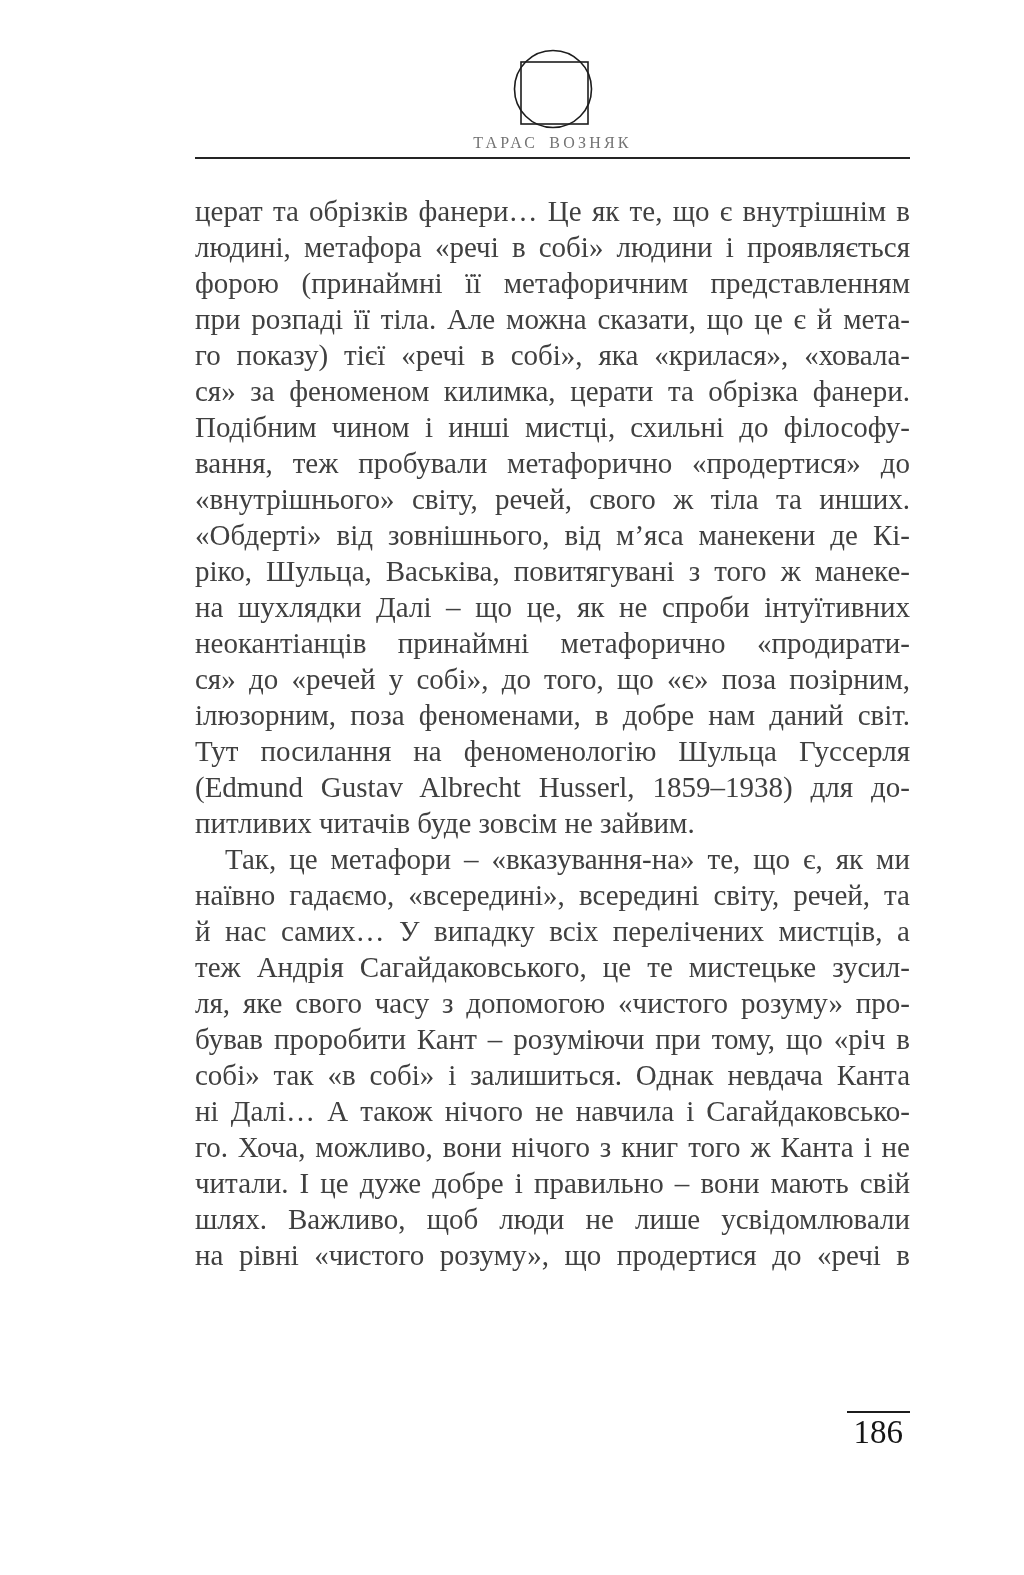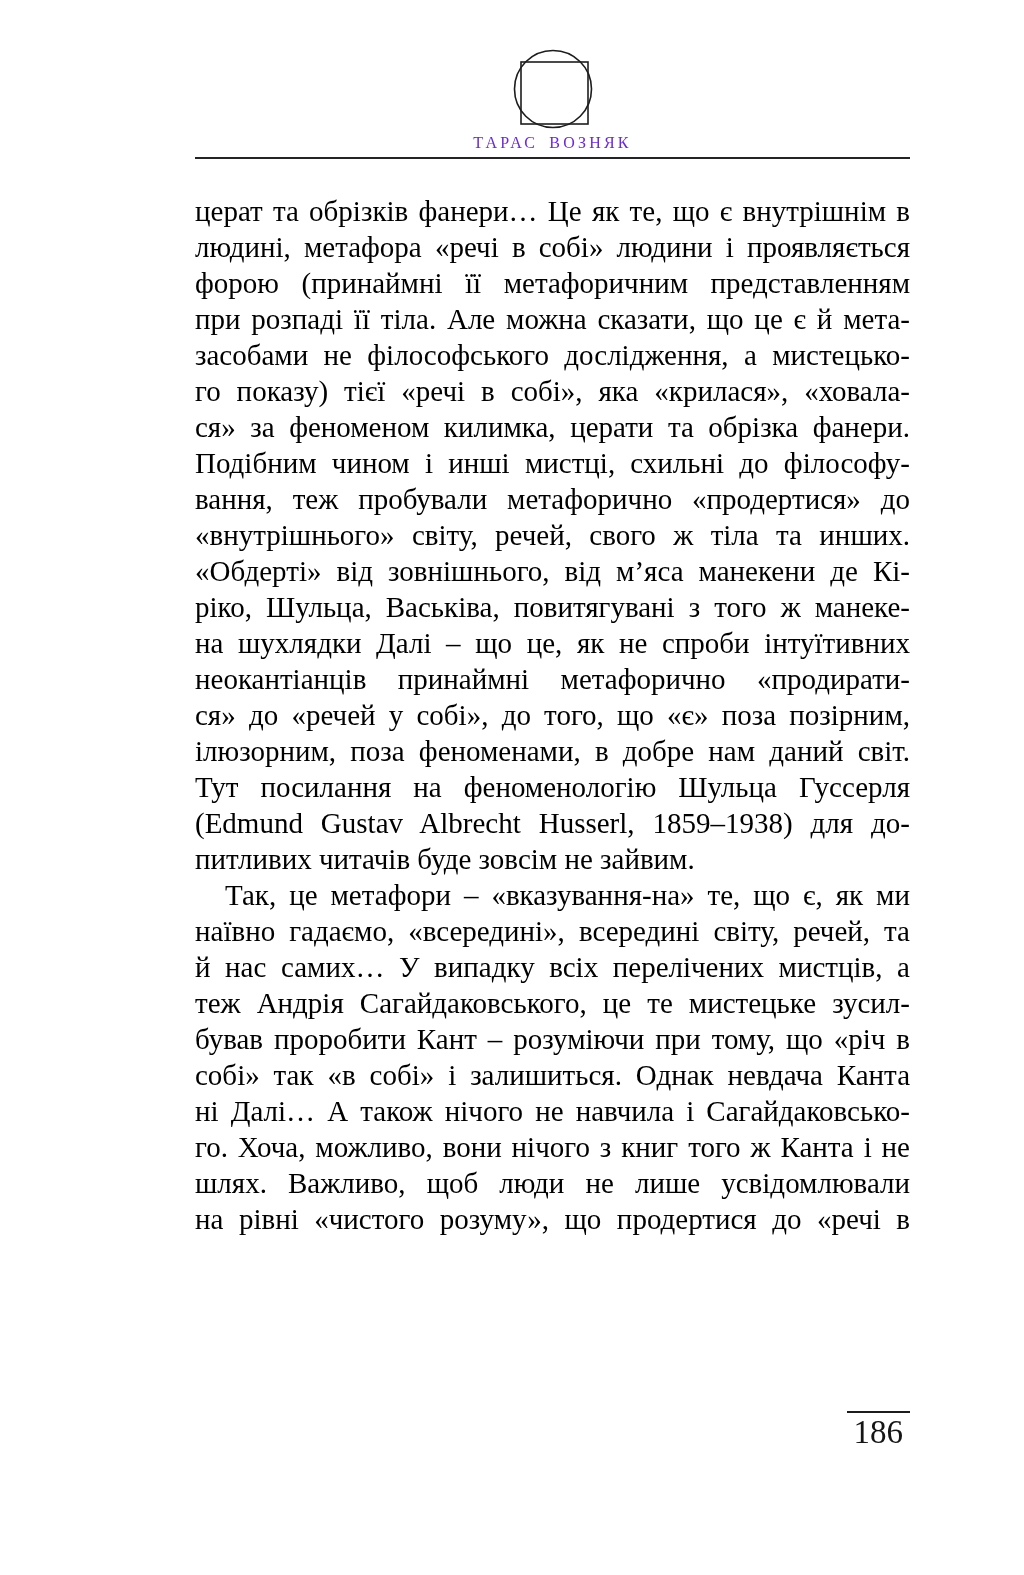--- a/index.html
+++ b/index.html
@@ -26,32 +26,32 @@
     top: 46px;
     text-align: center;
   }
   .logo-wrap svg { display: inline-block; }
   .author-line {
     top: 134px;
     text-align: center;
     font-size: 16px;
     letter-spacing: 3.2px;
     word-spacing: 4px;
-    color: #6d28d9;
+    color: #737373;
   }
   .header-rule {
     top: 157px;
     height: 0;
     border-top: 2px solid #242424;
   }
   .body-text {
     top: 193px;
     font-size: 29px;
     line-height: 36px;
-    color: #000000;
+    color: #404040;
   }
   .line {
     text-align: justify;
     text-align-last: justify;
     white-space: normal;
   }
   .line.end {
     text-align: right;
     text-align-last: left;
   }
@@ -87,21 +87,20 @@
 
   <div class="content-col header-rule"></div>
 
   <div class="content-col body-text">
 
     <div>
       <div class="line">церат та обрізків фанери… Це як те, що є внутрішнім в</div>
       <div class="line">людині, метафора «речі в собі» людини і проявляється</div>
       <div class="line">форою (принаймні її метафоричним представленням</div>
       <div class="line">при розпаді її тіла. Але можна сказати, що це є й мета-</div>
-      <div class="line">засобами не філософського дослідження, а мистецько-</div>
       <div class="line">го показу) тієї «речі в собі», яка «крилася», «ховала-</div>
       <div class="line">ся» за феноменом килимка, церати та обрізка фанери.</div>
       <div class="line">Подібним чином і инші мистці, схильні до філософу-</div>
       <div class="line">вання, теж пробували метафорично «продертися» до</div>
       <div class="line">«внутрішнього» світу, речей, свого ж тіла та инших.</div>
       <div class="line">«Обдерті» від зовнішнього, від м’яса манекени де Кі-</div>
       <div class="line">ріко, Шульца, Васьківа, повитягувані з того ж манеке-</div>
       <div class="line">на шухлядки Далі – що це, як не спроби інтуїтивних</div>
       <div class="line">неокантіанців принаймні метафорично «продирати-</div>
       <div class="line">ся» до «речей у собі», до того, що «є» поза позірним,</div>
@@ -109,24 +108,26 @@
       <div class="line">Тут посилання на феноменологію Шульца Гуссерля</div>
       <div class="line">(Edmund Gustav Albrecht Husserl, 1859–1938) для до-</div>
       <div class="line end">питливих читачів буде зовсім не зайвим.</div>
     </div>
 
     <div>
       <div class="line indent">Так, це метафори – «вказування-на» те, що є, як ми</div>
       <div class="line">наївно гадаємо, «всередині», всередині світу, речей, та</div>
       <div class="line">й нас самих… У випадку всіх перелічених мистців, а</div>
       <div class="line">теж Андрія Сагайдаковського, це те мистецьке зусил-</div>
+      <div class="line">ля, яке свого часу з допомогою «чистого розуму» про-</div>
       <div class="line">бував проробити Кант – розуміючи при тому, що «річ в</div>
       <div class="line">собі» так «в собі» і залишиться. Однак невдача Канта</div>
       <div class="line">ні Далі… А також нічого не навчила і Сагайдаковсько-</div>
       <div class="line">го. Хоча, можливо, вони нічого з книг того ж Канта і не</div>
+      <div class="line">читали. І це дуже добре і правильно – вони мають свій</div>
       <div class="line">шлях. Важливо, щоб люди не лише усвідомлювали</div>
       <div class="line">на рівні «чистого розуму», що продертися до «речі в</div>
     </div>
   </div>
 
   <div class="content-col folio">
     <span class="folio-num">186</span>
   </div>
 
 </div>

